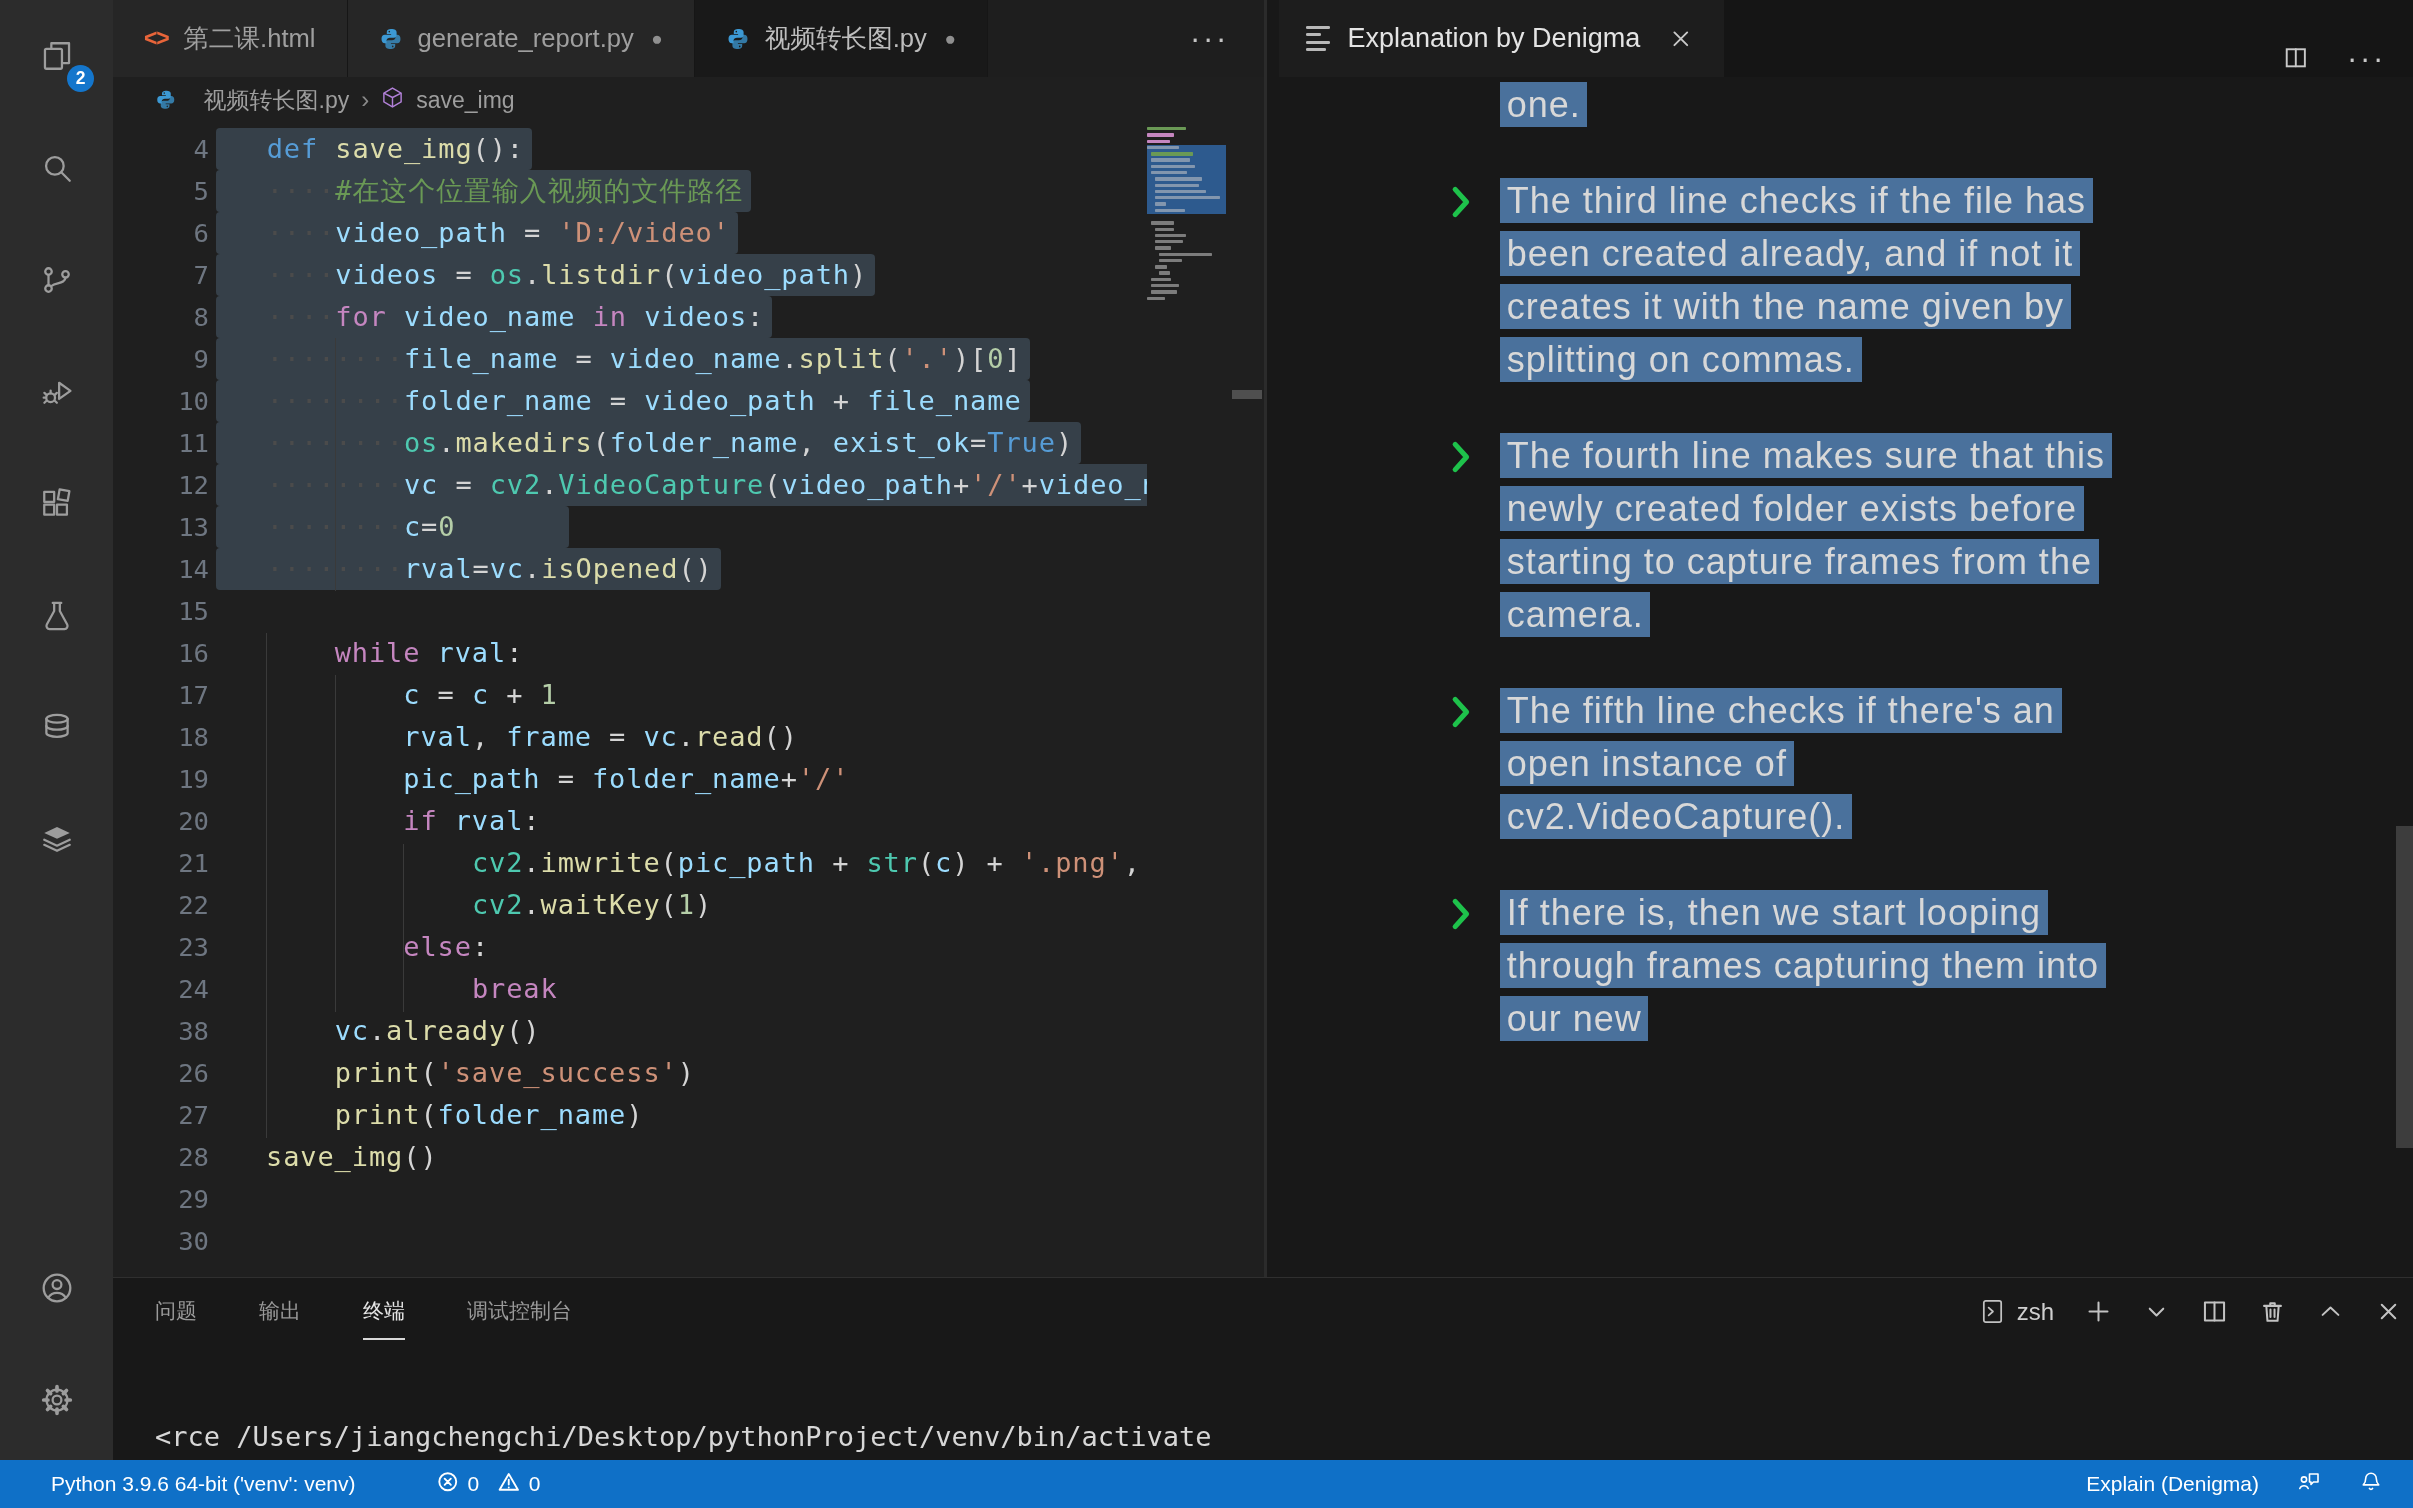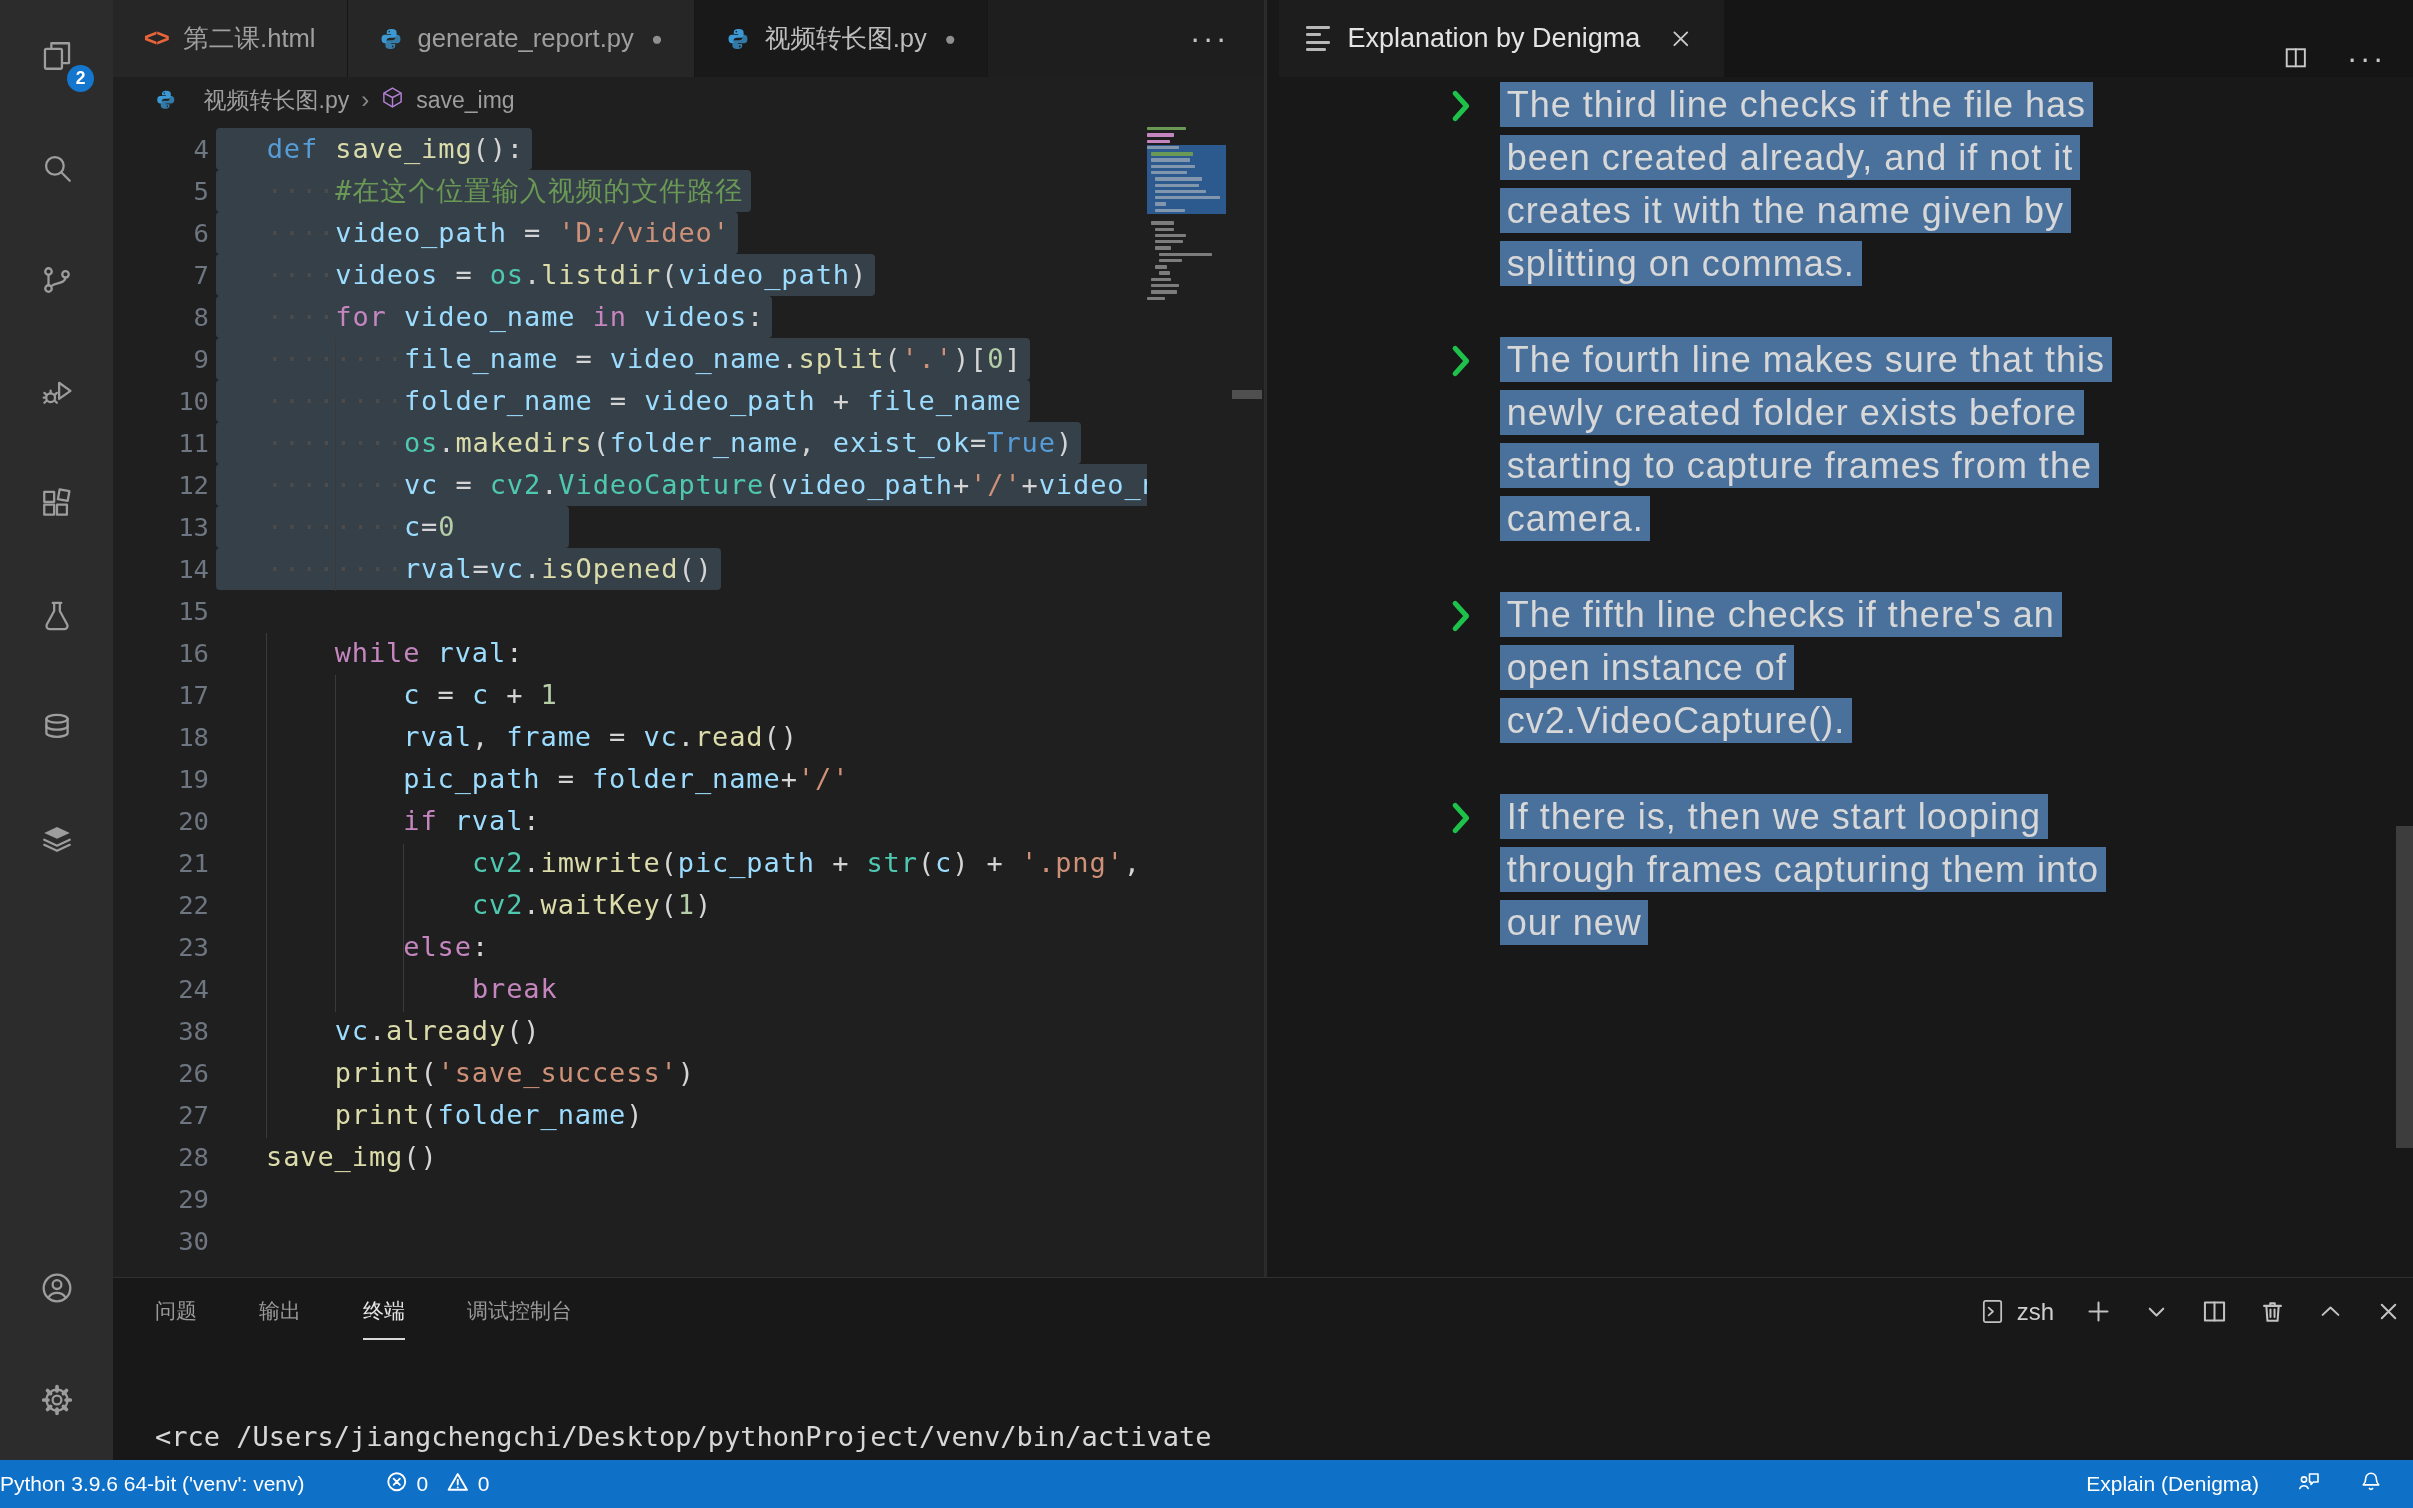--- a/index.html
+++ b/index.html
@@ -73,21 +73,21 @@
   .term-tabs{position:absolute;left:42px;top:0;height:62px;display:flex;align-items:flex-end;gap:62px}
   .ttab{font-size:21px;color:#9a9a9a;padding-bottom:13.5px;border-bottom:2.7px solid transparent;cursor:pointer}
   .ttab.active{color:#e6e6e6;border-bottom-color:#d8d8d8}
   .term-actions{position:absolute;right:11px;top:0;height:67px;display:flex;align-items:center;gap:31px;color:#c2c2c2}
   .term-actions svg{width:27px;height:27px;stroke:#c2c2c2;fill:none;stroke-width:1.8;stroke-linecap:round;stroke-linejoin:round}
   .ta-shell{display:flex;align-items:center;gap:10.8px;cursor:pointer}
   .ta-shell .shlabel{font-size:24px;color:#cfcfcf}
   .term-body{position:absolute;left:42px;top:79px;font-family:"DejaVu Sans Mono", monospace;font-size:27px;line-height:32px;color:#d7d7d7;white-space:pre}
   
   .status-bar{position:absolute;left:0;top:1460px;width:2413px;height:48px;background:#0f70c7;color:#fff;display:flex;align-items:center;font-size:21px}
-  .sb-left{display:flex;align-items:center;gap:81px}
+  .sb-left{display:flex;align-items:center;padding-left:51px;gap:81px}
   .sb-item{display:flex;align-items:center;gap:9.4px;cursor:pointer}
   .sb-item svg{width:21.5px;height:21.5px;stroke:#fff;fill:none;stroke-width:1.4;stroke-linecap:round;stroke-linejoin:round}
   .sb-right{margin-left:auto;display:flex;align-items:center;gap:38px;padding-right:30px}
   .sb-right svg{width:24px;height:24px;stroke:#fff;fill:none;stroke-width:1.6;stroke-linecap:round;stroke-linejoin:round}
 </style>
 </head>
 <body>
 
 <div class="activity-bar">
   <div>
@@ -327,20 +327,21 @@
     <div class="rp-actions">
       <span><svg viewBox="0 0 24 24">
             <rect x="3.5" y="4" width="17" height="16"></rect>
             <path d="M12 4v16"></path>
           </svg></span>
       <span class="rp-more">···</span>
     </div>
   </div>
   <div class="rp-content">
     <div>
+        <div class="para"><span class="hl">one.</span></div>
         <div class="para"><span class="chev"><svg viewBox="0 0 24 30">
               <path d="M7 5l9 10-9 10"></path>
             </svg></span><span class="hl">The third line checks if the file has
 been created already, and if not it
 creates it with the name given by
 splitting on commas.</span></div>
         <div class="para"><span class="chev"><svg viewBox="0 0 24 30">
               <path d="M7 5l9 10-9 10"></path>
             </svg></span><span class="hl">The fourth line makes sure that this
 newly created folder exists before

